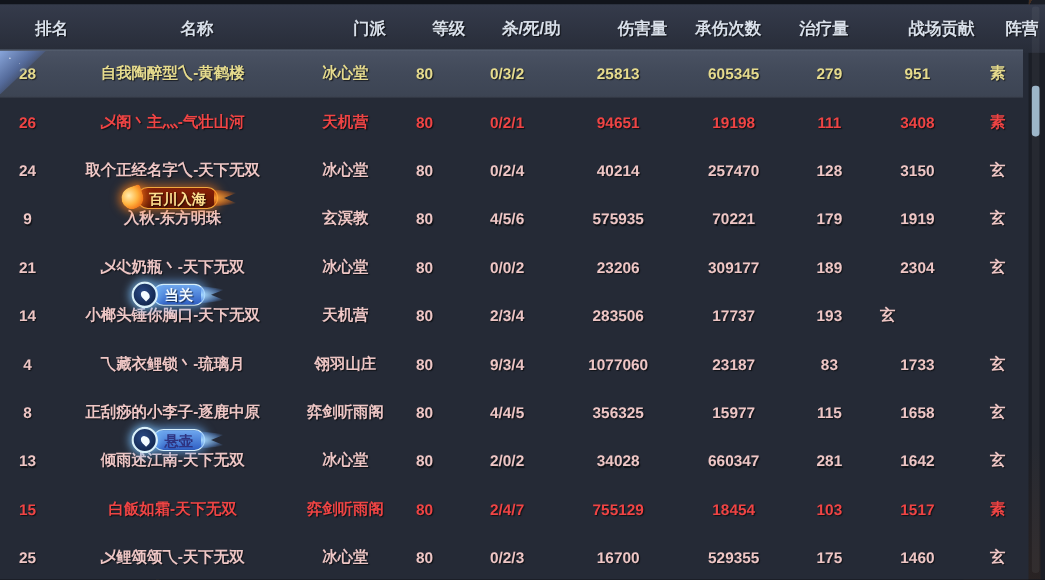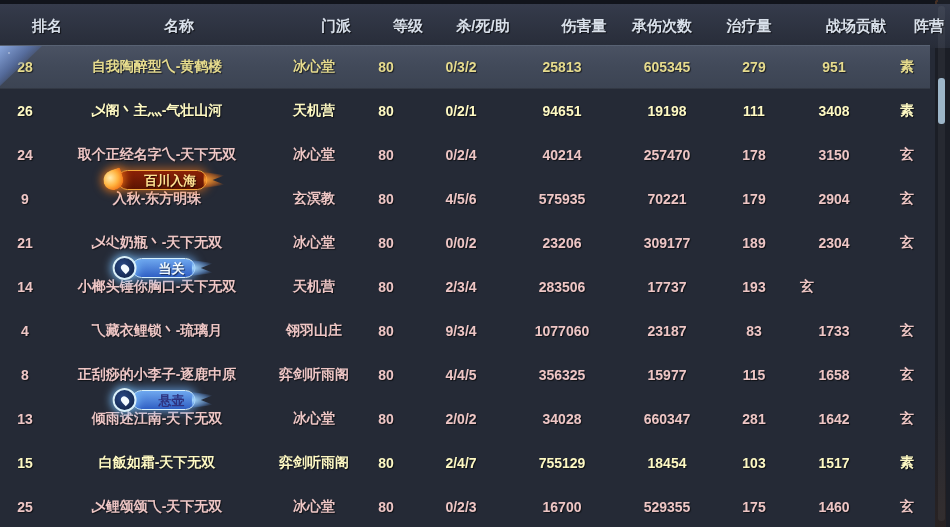--- a/index.html
+++ b/index.html
@@ -40,35 +40,35 @@
     border-bottom:1px solid rgba(0,0,0,.3);
     height:42px;
   }
   .cell{display:flex;align-items:center;justify-content:center;height:100%;
     font-size:14px;font-weight:700;text-shadow:1px 1px 1px rgba(0,0,0,.6);white-space:nowrap;}
   .col-0{width:50px}.col-1{width:214px;position:relative}.col-2{width:100px}.col-3{width:44px}
   .col-4{width:106px}.col-5{width:96px}.col-6{width:114px}.col-7{width:60px}
   .col-8{width:100px}.col-9{width:46px}
 
   .tone-yellow{color:#e6db8d}
-  .tone-blue{color:#fef9c3}
+  .tone-blue{color:#ef4444}
   .tone-pink{color:#eec6c5}
 
   
   .ribbon{position:absolute;left:0;top:0;width:42px;height:40px;pointer-events:none;
     background:
       radial-gradient(circle 1.5px at 9px 7px,rgba(255,255,255,.9),transparent 70%),
       radial-gradient(circle 1px at 18px 12px,rgba(255,255,255,.7),transparent 70%),
       linear-gradient(135deg,rgba(140,170,225,.95) 0%,rgba(95,125,190,.65) 38%,rgba(70,95,160,.25) 55%,transparent 64%);
     clip-path:polygon(0 0,100% 0,0 100%);}
 
   
   .badge{position:absolute;bottom:29px;left:50%;transform:translateX(-44%);
     display:flex;align-items:center;height:24px;z-index:6;pointer-events:none;}
-  .badge-label{font-size:13px;font-weight:700;line-height:1;padding-left:16px;}
+  .badge-label{font-size:13px;font-weight:700;line-height:1;}
   .badge-pill{display:flex;align-items:center;height:18px;padding:0 10px;border-radius:10px;}
   .badge-icon{position:relative;z-index:2;}
   .badge-tail{margin-left:-4px;}
 
   .badge.fire .badge-icon{width:20px;height:20px;margin-right:-6px;transform:rotate(-18deg);
     background:radial-gradient(circle at 38% 35%,#ffedb0 0%,#ffb23e 45%,#f06a12 80%);
     border-radius:62% 12% 58% 58%;box-shadow:0 0 9px 2px rgba(255,130,25,.75);}
   .badge.fire .badge-pill{background:linear-gradient(180deg,#8a2106,#5c1403);
     border:1px solid #f3a93e;box-shadow:0 0 9px 2px rgba(255,120,20,.55);}
   .badge.fire .badge-label{color:#ffe292;}
@@ -157,21 +157,21 @@
     <div class="cell col-0">24</div>
     <div class="cell col-1">
 
       <span>取个正经名字乀-天下无双</span>
     </div>
     <div class="cell col-2">冰心堂</div>
     <div class="cell col-3">80</div>
     <div class="cell col-4">0/2/4</div>
     <div class="cell col-5">40214</div>
     <div class="cell col-6">257470</div>
-    <div class="cell col-7">178</div>
+    <div class="cell col-7">128</div>
     <div class="cell col-8">3150</div>
     <div class="cell col-9">玄</div>
   </div>
         <div class="row tone-pink">
 
     <div class="cell col-0">9</div>
     <div class="cell col-1">
       <span class="badge fire">
         <span class="badge-icon"></span>
         <span class="badge-pill">
@@ -180,21 +180,21 @@
         <span class="badge-tail"></span>
       </span>
       <span>入秋-东方明珠</span>
     </div>
     <div class="cell col-2">玄溟教</div>
     <div class="cell col-3">80</div>
     <div class="cell col-4">4/5/6</div>
     <div class="cell col-5">575935</div>
     <div class="cell col-6">70221</div>
     <div class="cell col-7">179</div>
-    <div class="cell col-8">2904</div>
+    <div class="cell col-8">1919</div>
     <div class="cell col-9">玄</div>
   </div>
         <div class="row tone-pink">
 
     <div class="cell col-0">21</div>
     <div class="cell col-1">
 
       <span>乄尐奶瓶丶-天下无双</span>
     </div>
     <div class="cell col-2">冰心堂</div>

